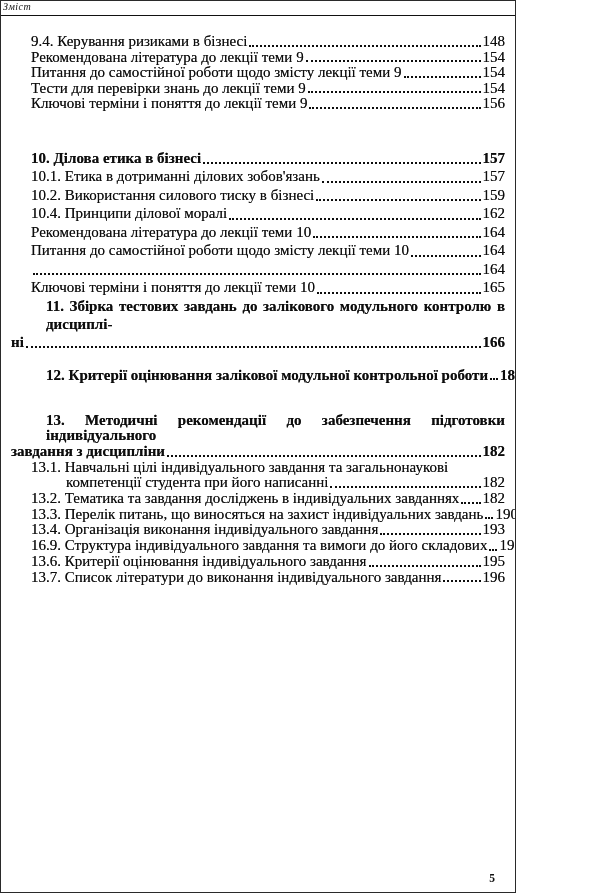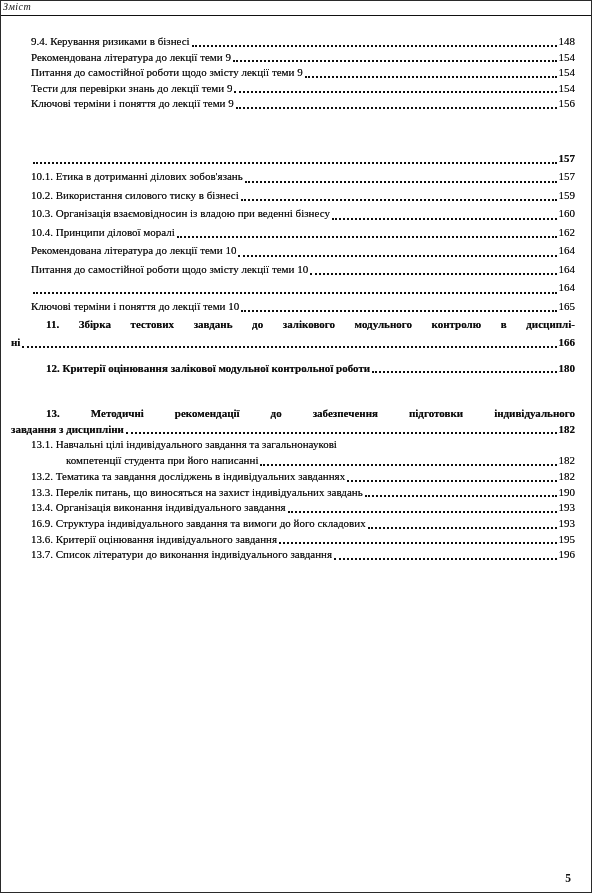--- a/index.html
+++ b/index.html
@@ -1,37 +1,37 @@
 <!DOCTYPE html>
 <html><head>
 <meta charset="utf-8">
 <style>
   html,body{margin:0;padding:0;background:#ffffff;}
   .page{
     position:relative;
-    width:592px;height:893px;
+    width:516px;height:893px;
     background:#ffffff;
     border:1px solid #2a2a2a;
     box-sizing:border-box;
     overflow:hidden;
     font-family:"Liberation Serif","DejaVu Serif",serif;
     color:#0d0d0d;
   }
   .running-head{
     position:absolute;top:0px;left:2px;
     font-style:italic;font-size:10px;letter-spacing:.5px;
     color:#111;
   }
   .head-rule{
     position:absolute;top:14px;left:0;right:0;
     border-top:1.6px solid #111;
   }
   .toc{
-    position:absolute;top:33px;left:10px;right:16px;
-    font-size:11px;
+    position:absolute;top:33px;left:10px;right:10px;
+    font-size:15px;
     text-shadow:0 0 .5px rgba(0,0,0,.65);
   }
   .row{display:flex;align-items:flex-end;}
   .row .t{white-space:nowrap;}
   .row.justify{display:block;text-align:justify;text-align-last:justify;}
   .row.justify .t{white-space:normal;}
   .row.bold{font-weight:bold;}
   .blk-a{line-height:15.5px;}
   .blk-b{line-height:18.5px;}
   .blk-c{line-height:18px;}
@@ -81,37 +81,33 @@
         <span class="t">Тести для перевірки знань до лекції теми 9</span>
         <span class="dots"></span>
         <span class="pg">154</span>
       </div>
       <div class="row blk-a ind-1">
         <span class="t">Ключові терміни і поняття до лекції теми 9</span>
         <span class="dots"></span>
         <span class="pg">156</span>
       </div>
       <div class="row blk-b ind-1 bold" style="margin-top: 37px;">
+        <span class="t">10. Ділова етика в бізнесі</span>
         <span class="dots"></span>
         <span class="pg">157</span>
       </div>
       <div class="row blk-b ind-1">
         <span class="t">10.1. Етика в дотриманні ділових зобов'язань</span>
         <span class="dots"></span>
         <span class="pg">157</span>
       </div>
       <div class="row blk-b ind-1">
         <span class="t">10.2. Використання силового тиску в бізнесі</span>
         <span class="dots"></span>
         <span class="pg">159</span>
-      </div>
-      <div class="row blk-b ind-1">
-        <span class="t">10.3. Організація взаємовідносин із владою при веденні бізнесу</span>
-        <span class="dots"></span>
-        <span class="pg">160</span>
       </div>
       <div class="row blk-b ind-1">
         <span class="t">10.4. Принципи ділової моралі</span>
         <span class="dots"></span>
         <span class="pg">162</span>
       </div>
       <div class="row blk-b ind-1">
         <span class="t">Рекомендована література до лекції теми 10</span>
         <span class="dots"></span>
         <span class="pg">164</span>
@@ -129,21 +125,21 @@
         <span class="t">Ключові терміни і поняття до лекції теми 10</span>
         <span class="dots"></span>
         <span class="pg">165</span>
       </div>
       <div class="row blk-c ind-2 bold justify" style=""><span class="t">11. Збірка тестових завдань до залікового модульного контролю в дисциплі-</span></div>
       <div class="row blk-c ind-0 bold">
         <span class="t">ні</span>
         <span class="dots"></span>
         <span class="pg">166</span>
       </div>
-      <div class="row blk-d ind-2 bold" style="margin-top: 9px;">
+      <div class="row blk-d ind-2 bold" style="margin-top: 16px;">
         <span class="t">12. Критерії оцінювання залікової модульної контрольної роботи</span>
         <span class="dots"></span>
         <span class="pg">180</span>
       </div>
       <div class="row blk-e ind-2 bold justify" style="margin-top: 30px;"><span class="t">13. Методичні рекомендації до забезпечення підготовки індивідуального</span></div>
       <div class="row blk-e ind-0 bold">
         <span class="t">завдання з дисципліни</span>
         <span class="dots"></span>
         <span class="pg">182</span>
       </div>

